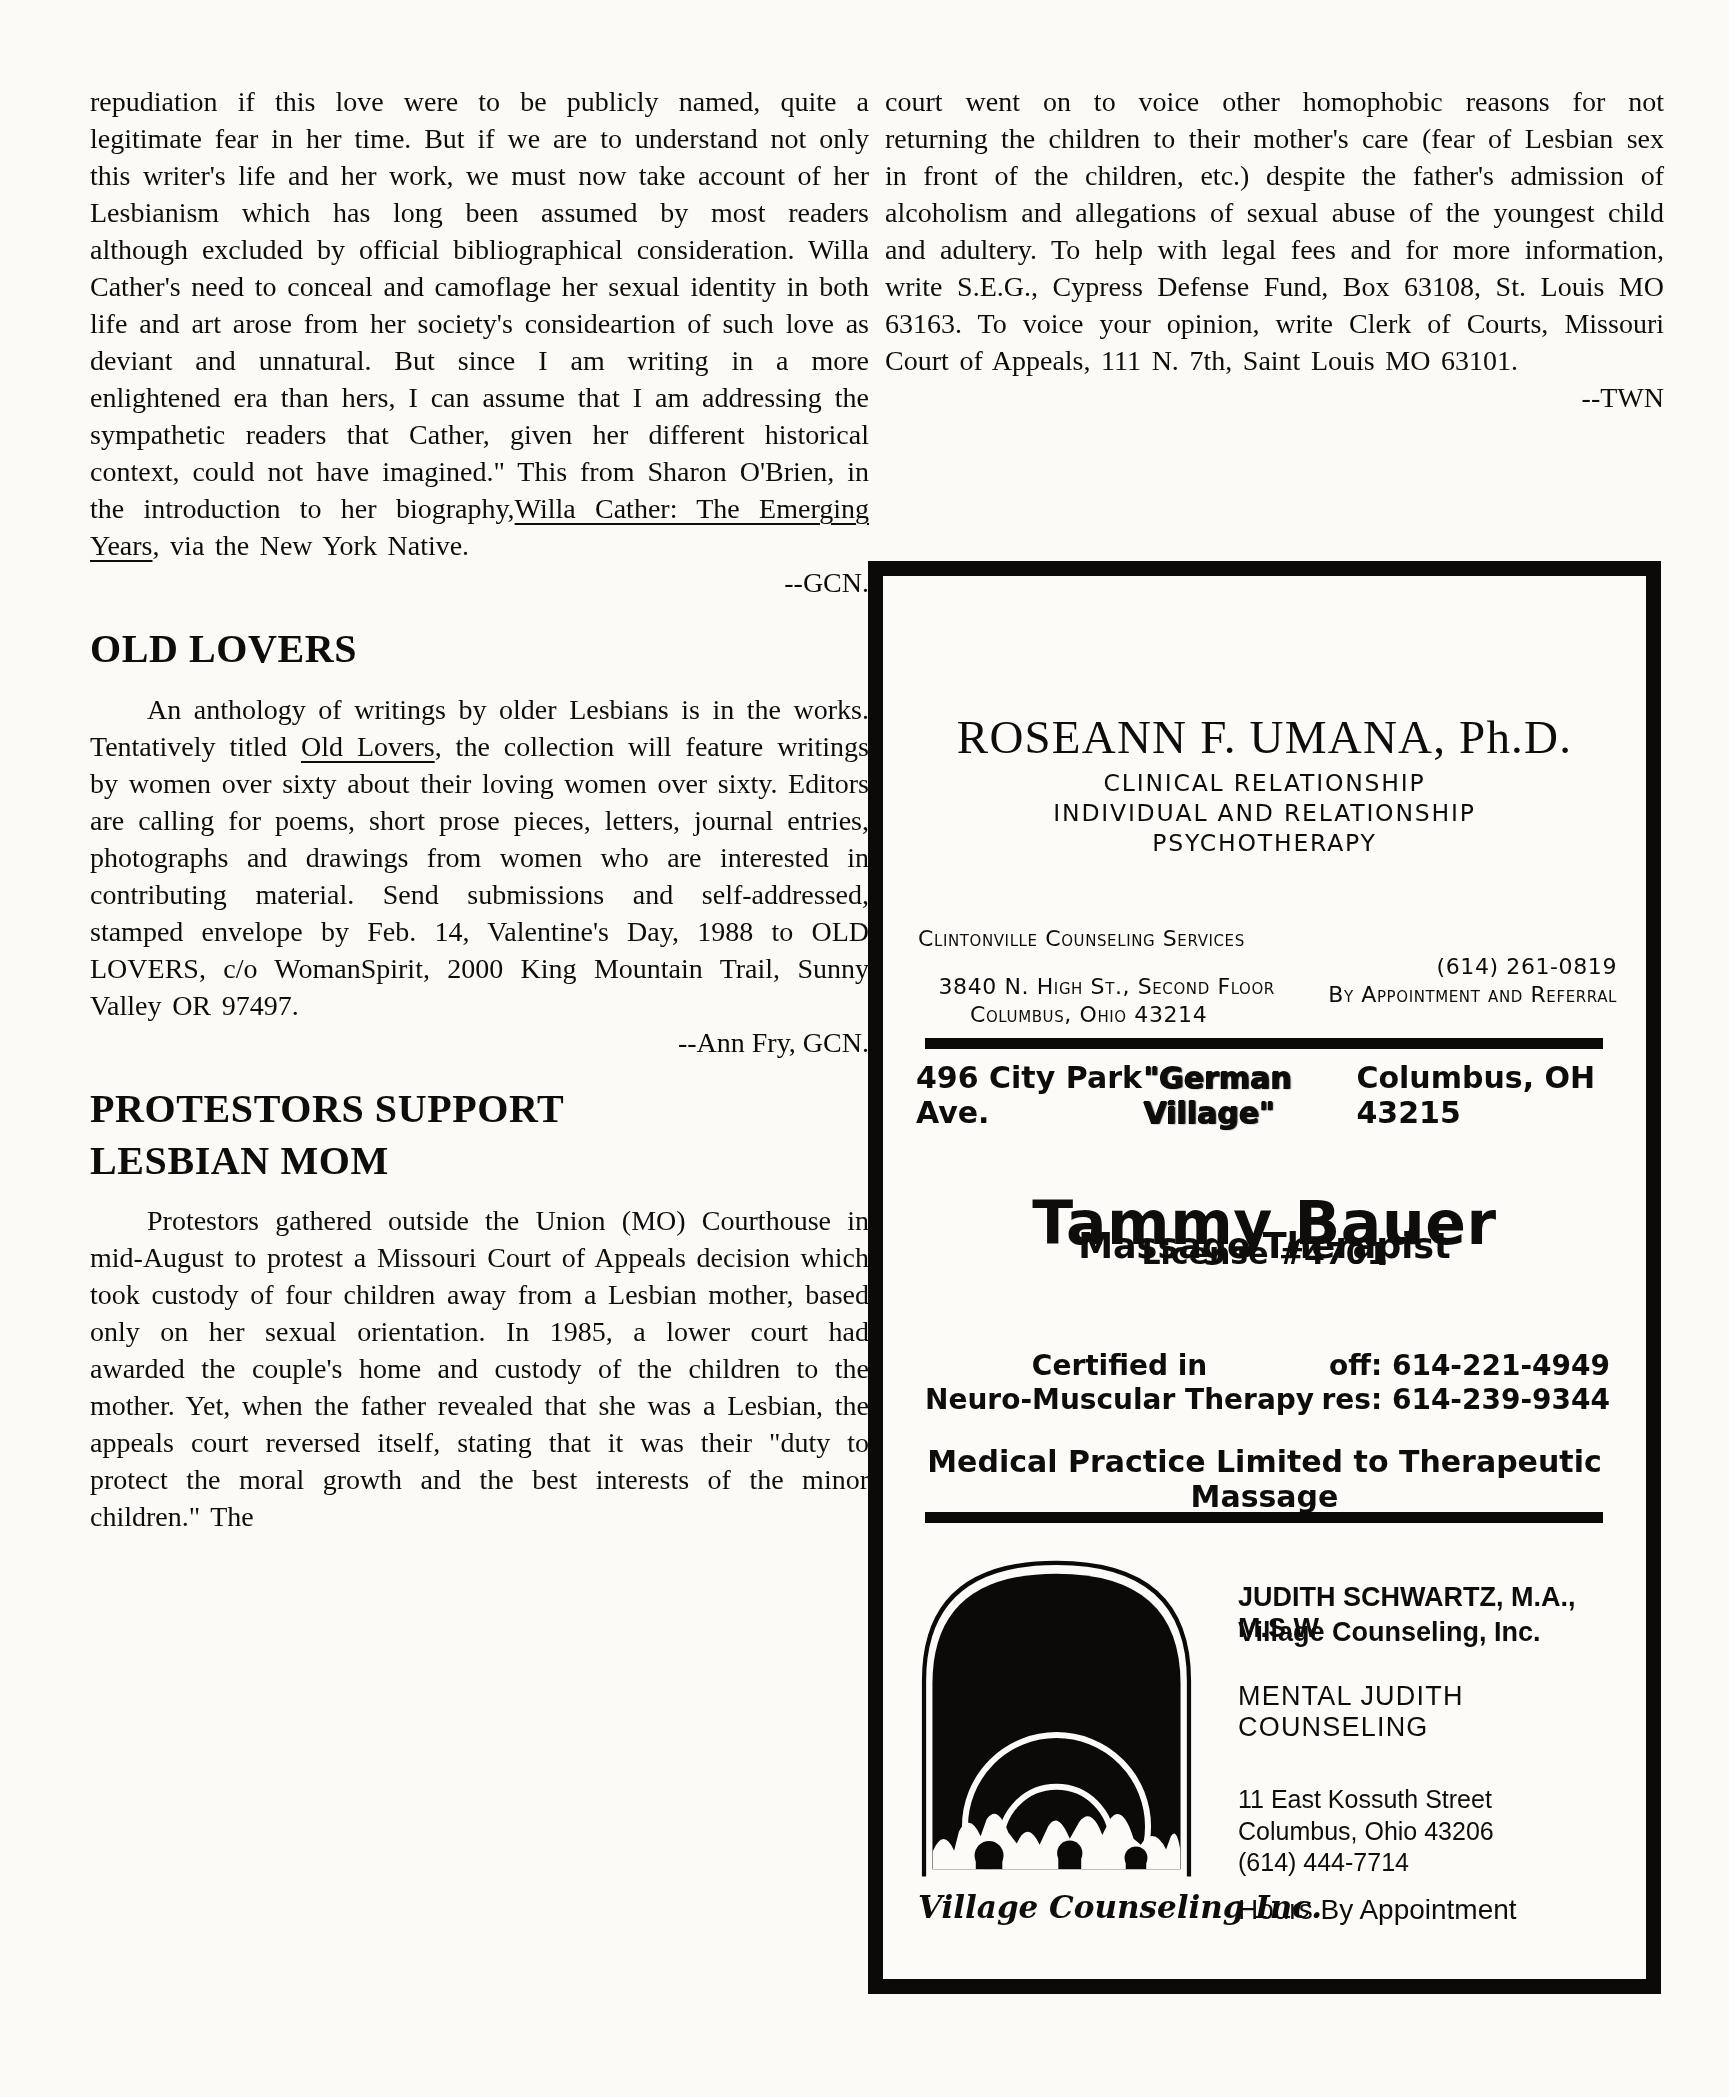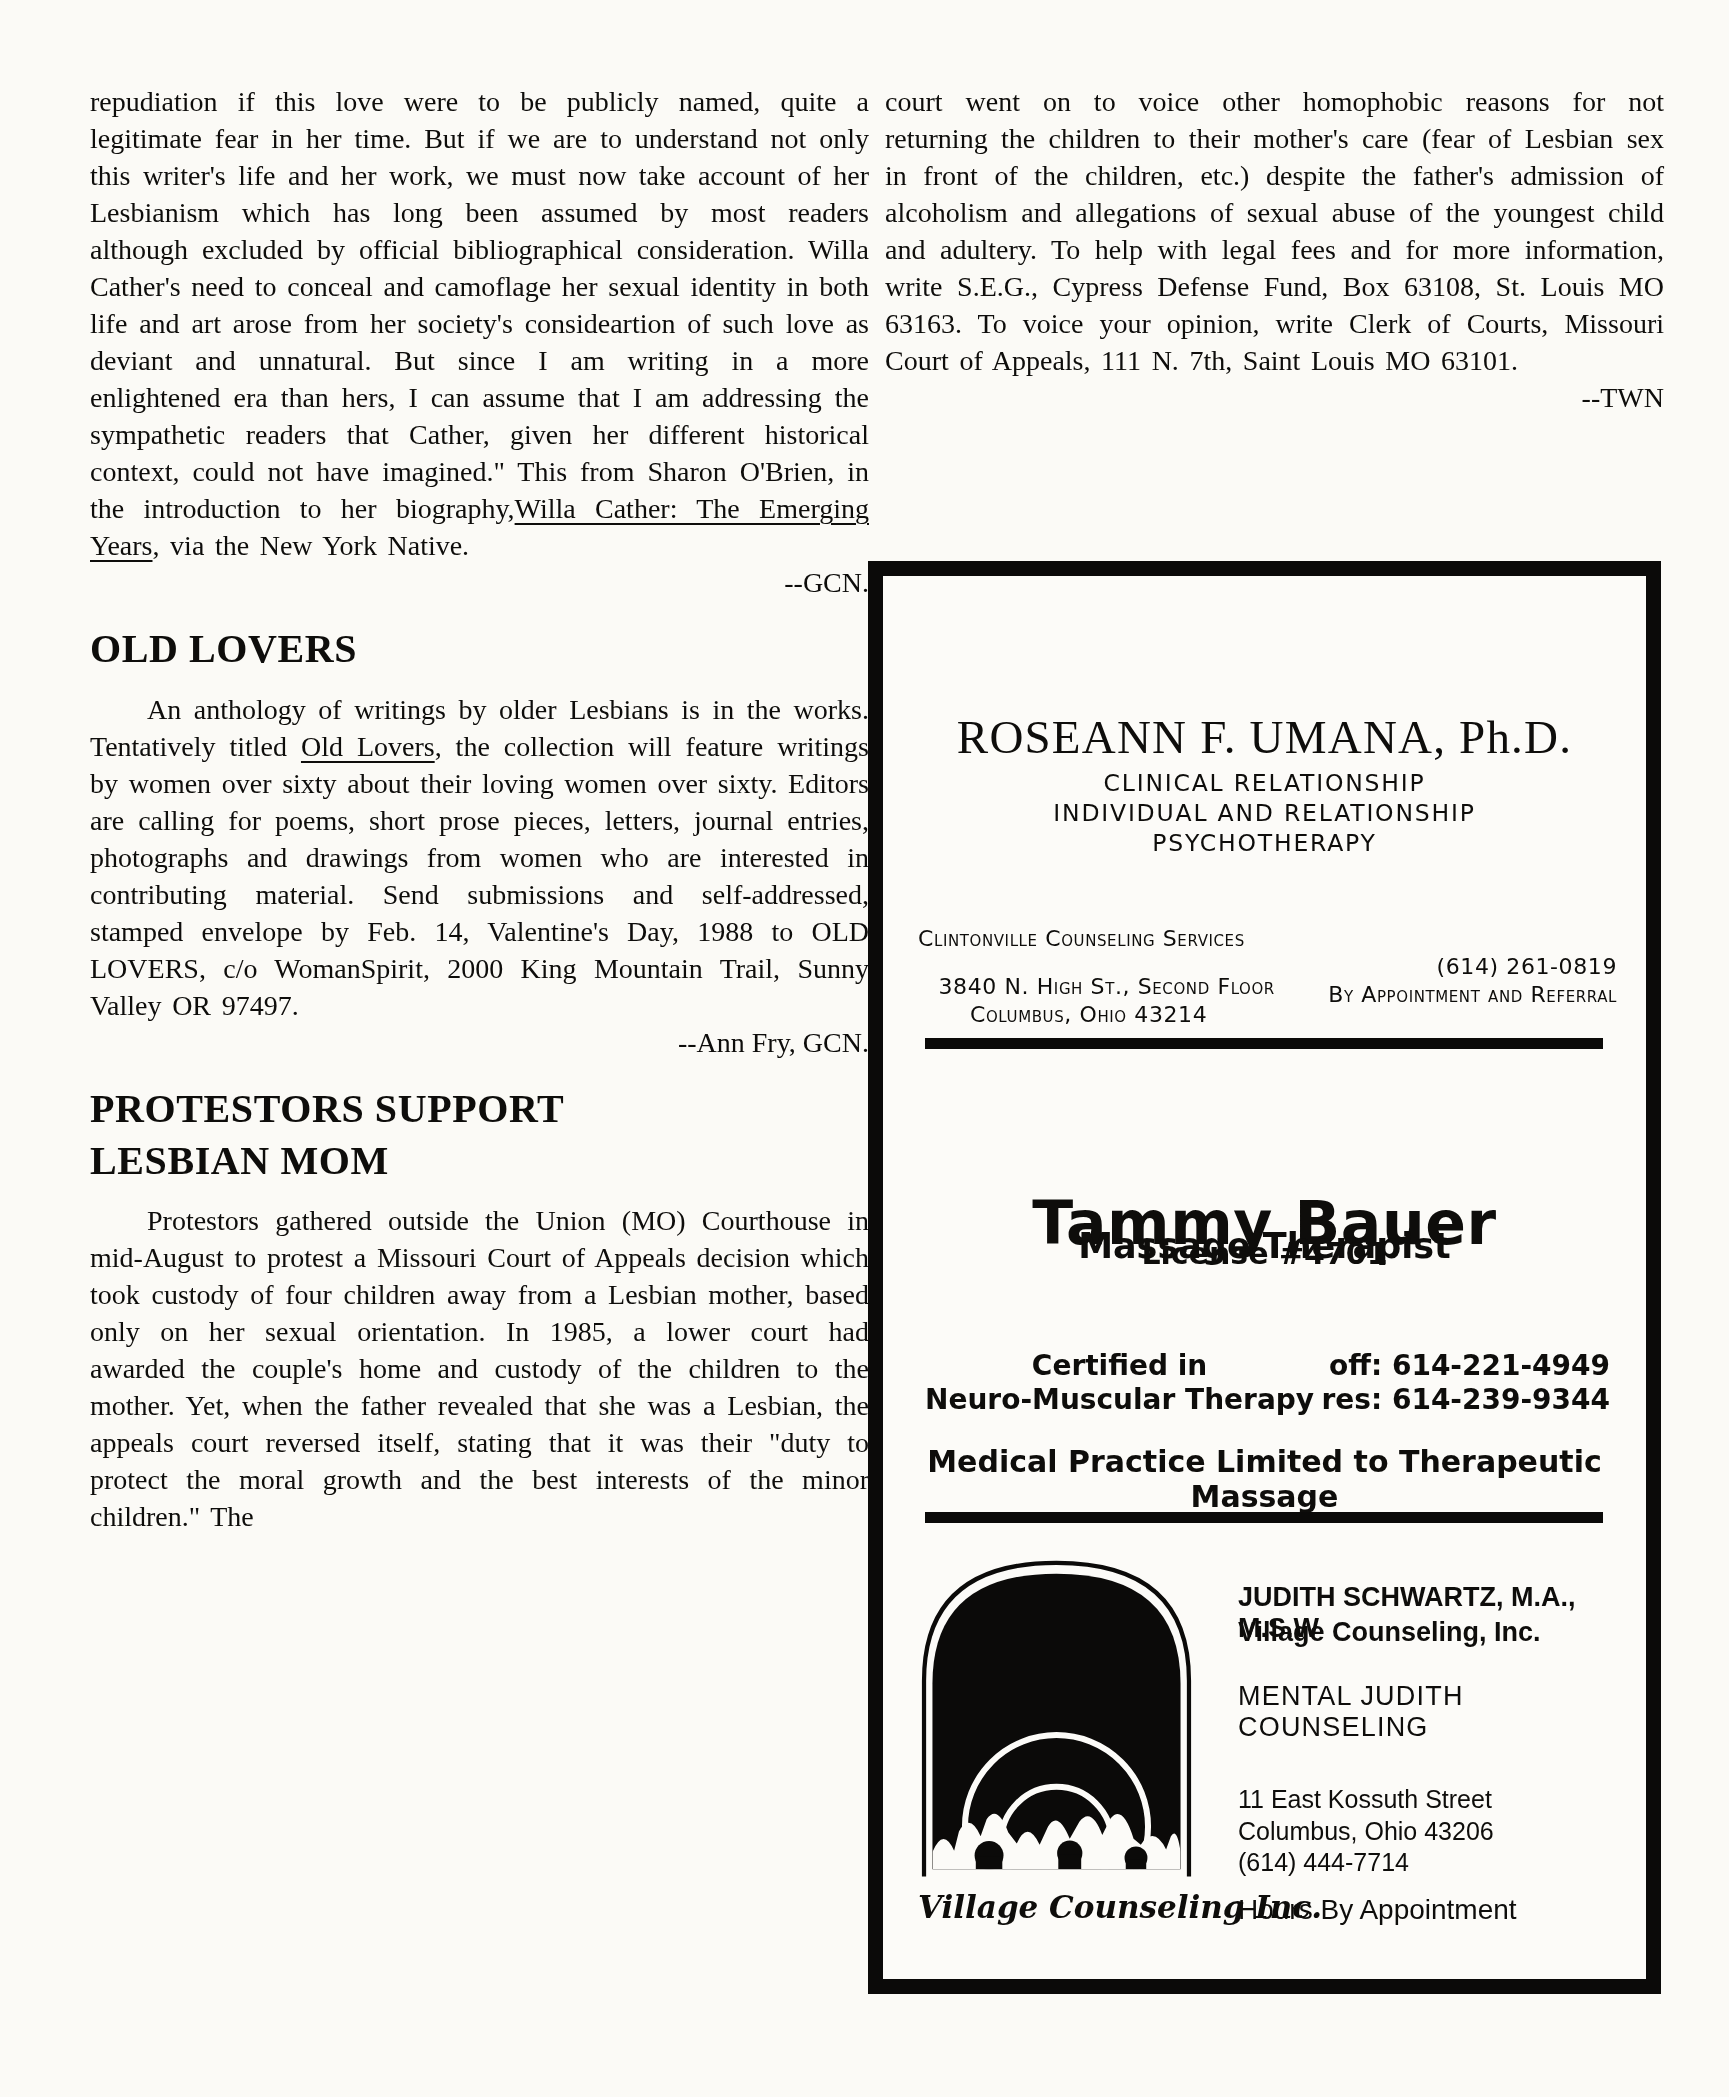--- a/index.html
+++ b/index.html
@@ -105,20 +105,25 @@
       <div class="l3">Columbus, Ohio 43214</div>
     </div>
     <div class="clint-right">
       <div>(614) 261-0819</div>
       <div>By Appointment and Referral</div>
     </div>
   </div>
 
   <div class="abs rule rule-1"></div>
 
+  <div class="abs bauer-addr">
+    <span>496 City Park Ave.</span>
+    <span class="distressed">"German Village"</span>
+    <span>Columbus, OH 43215</span>
+  </div>
   <div class="abs ctr bauer-name">Tammy Bauer</div>
   <div class="abs ctr bauer-title">Massage Therapist</div>
   <div class="abs ctr bauer-license">License #4701</div>
   <div class="abs cert-row">
     <div class="cert-left">
       <div>Certified in</div>
       <div>Neuro-Muscular Therapy</div>
     </div>
     <div class="cert-right">
       <div>off: 614-221-4949</div>

